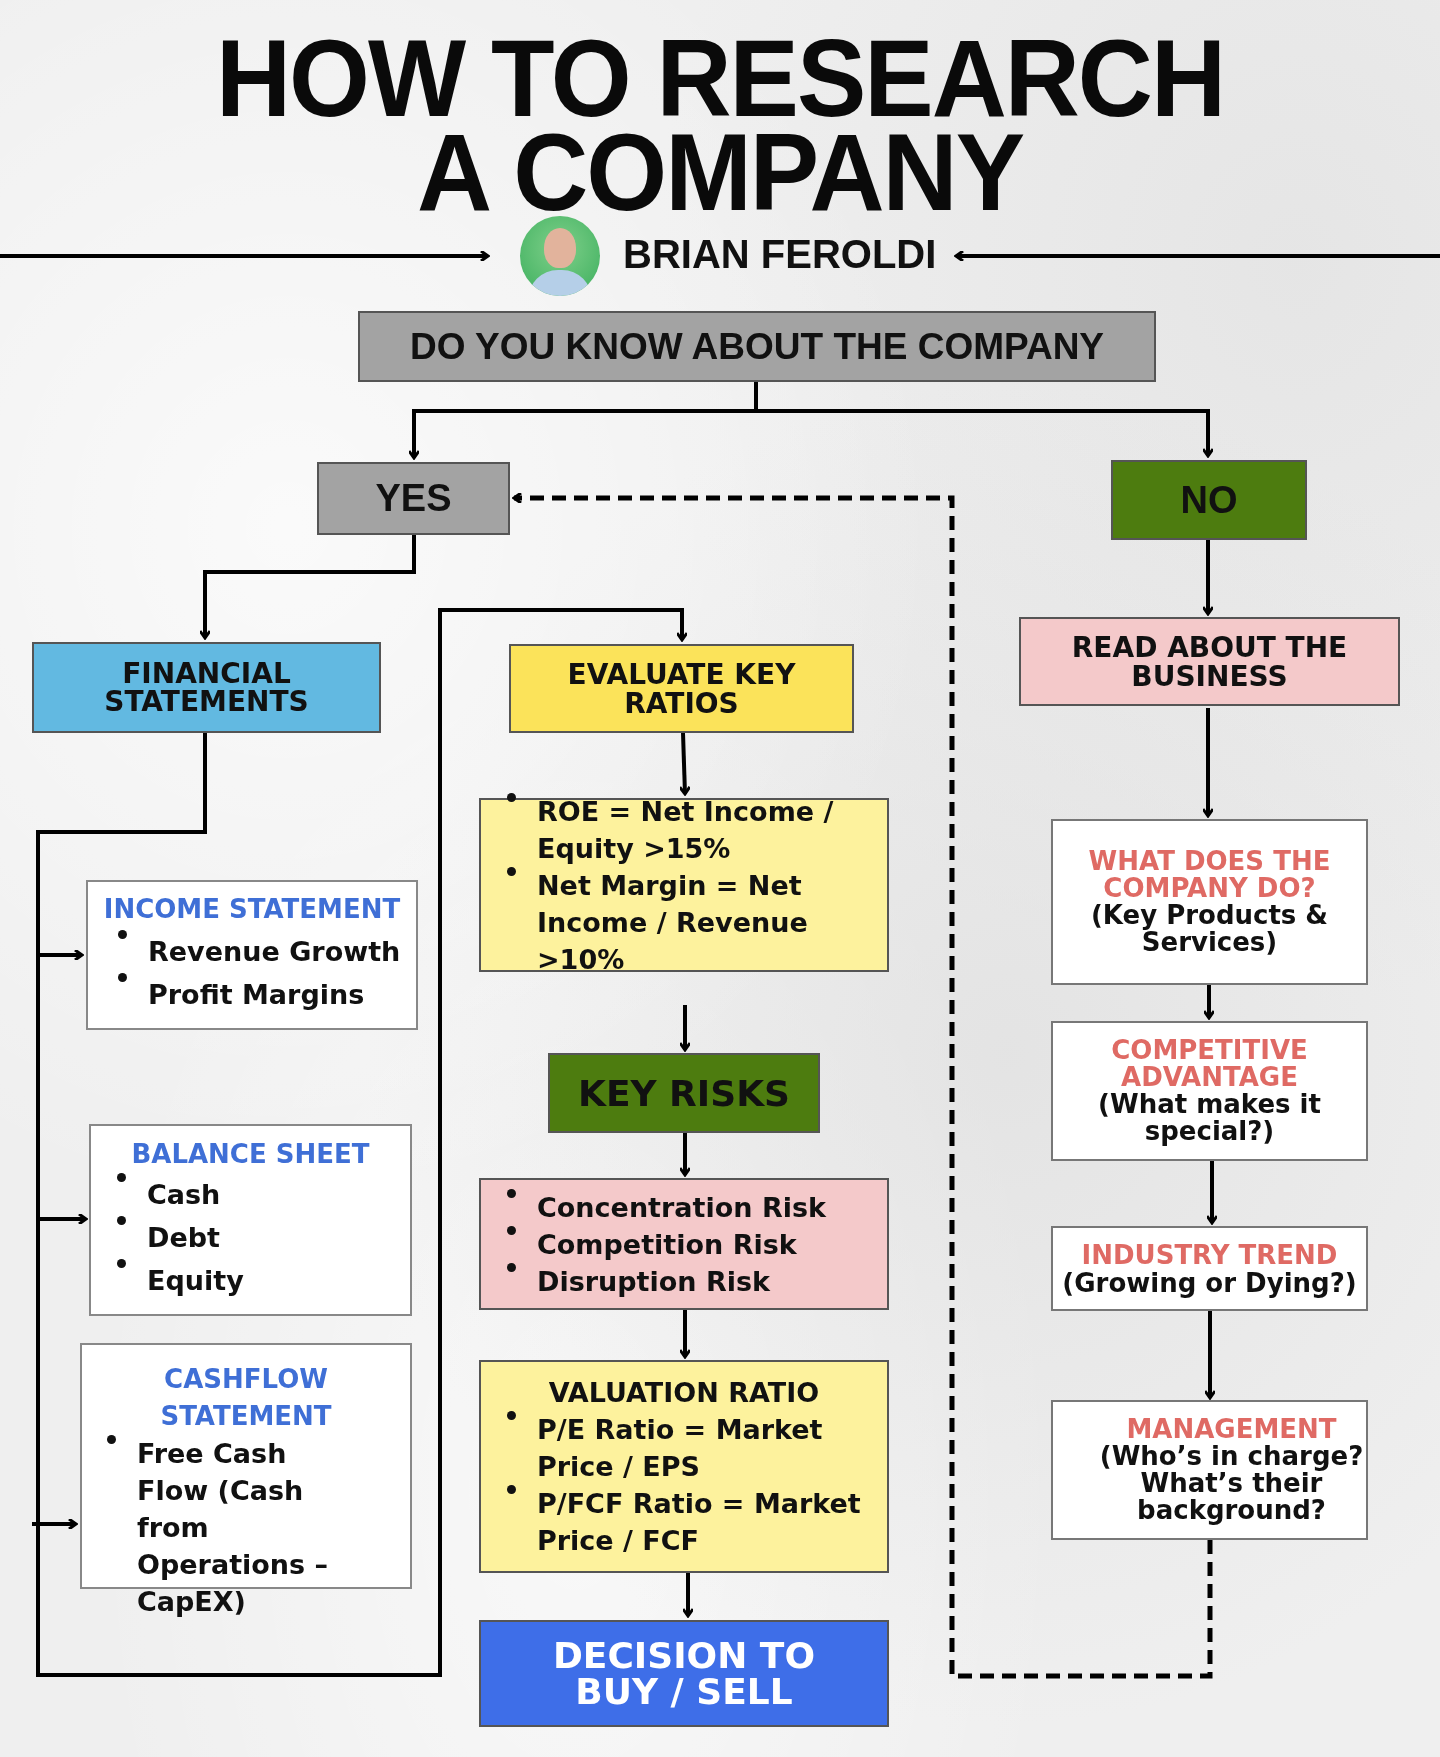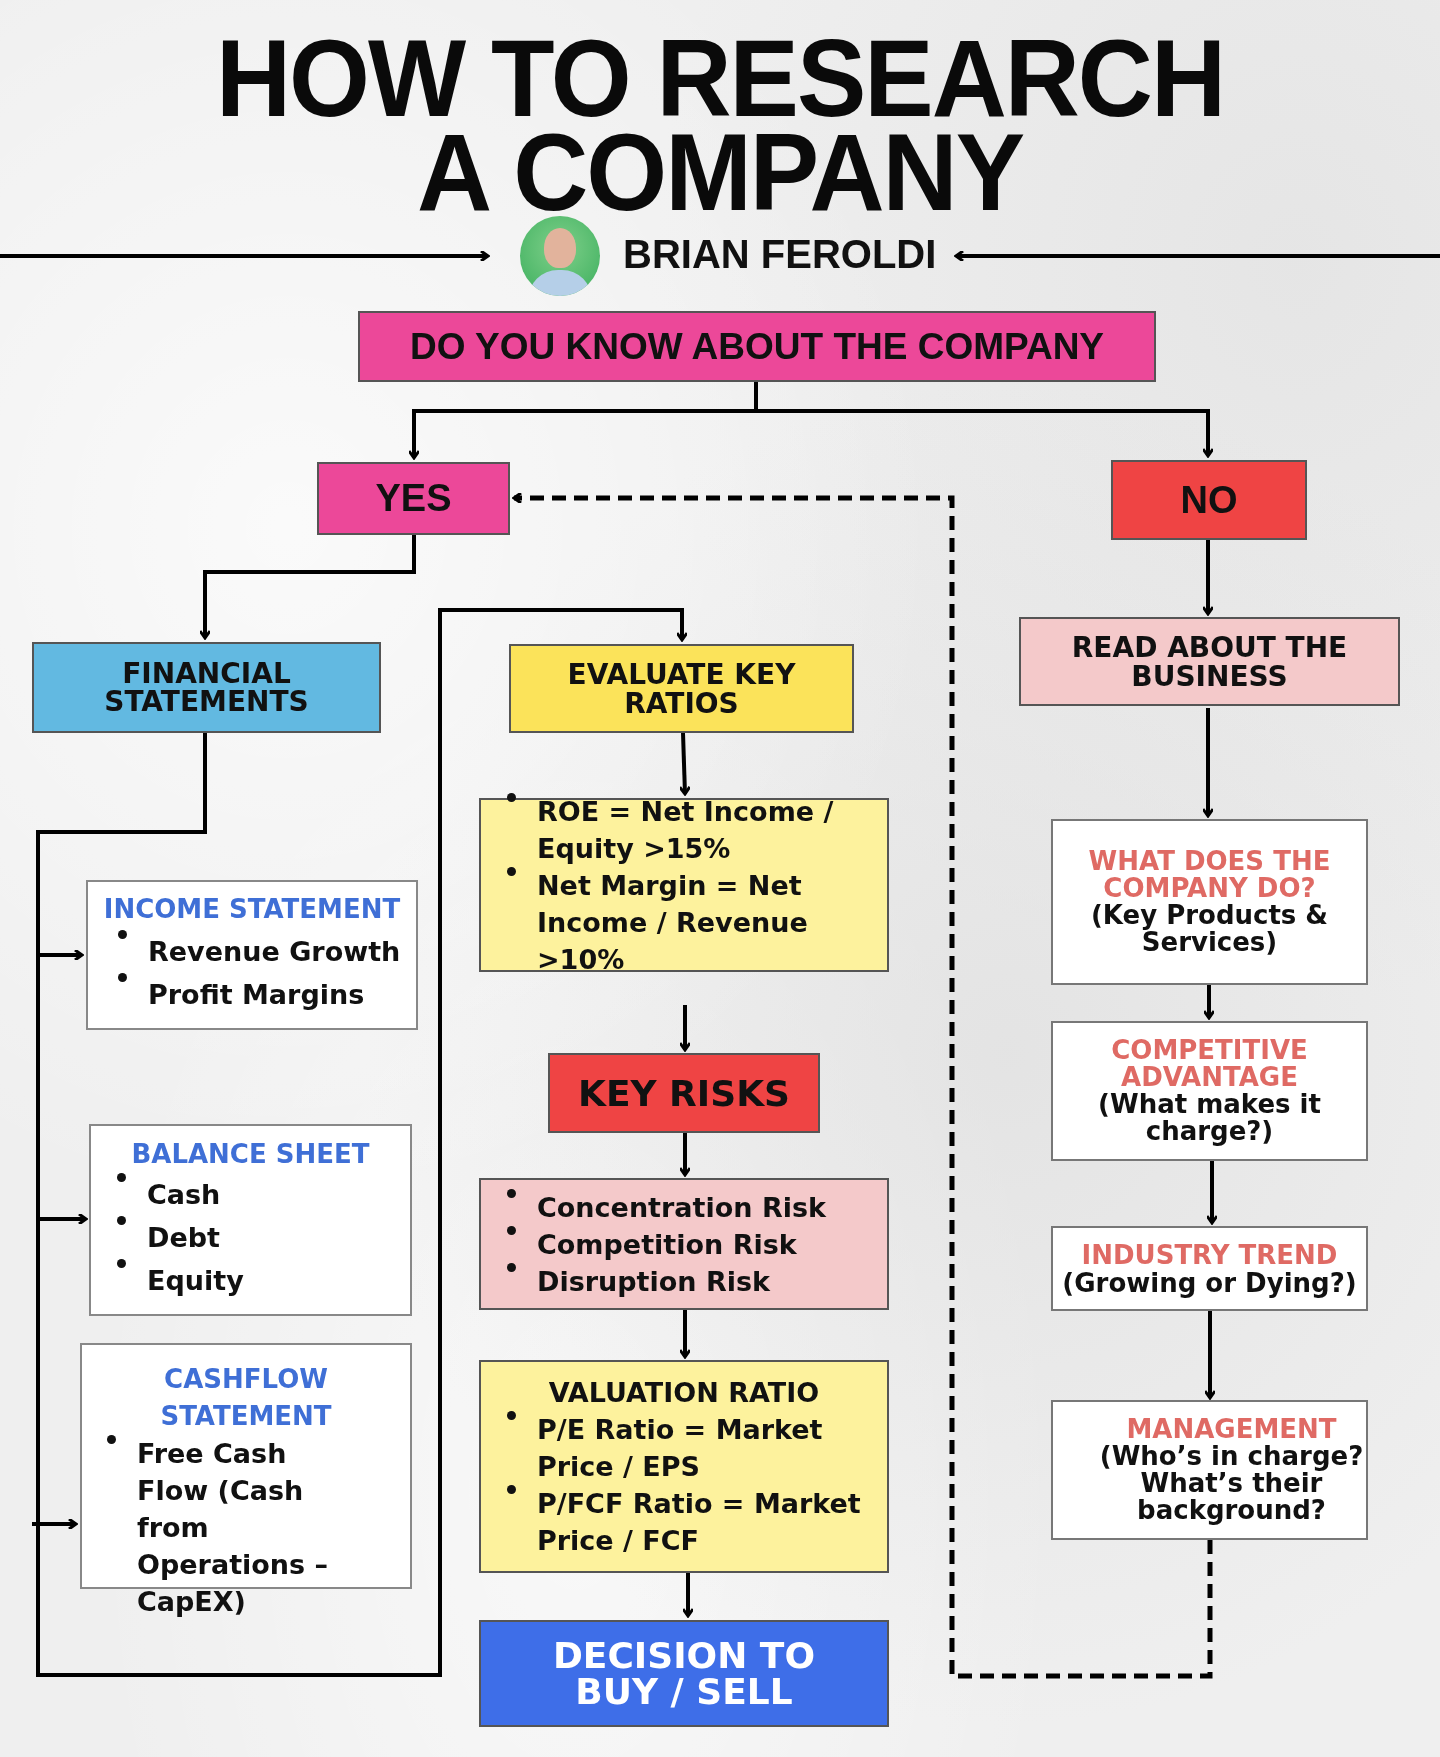--- a/index.html
+++ b/index.html
@@ -37,22 +37,22 @@
   }
   .avatar .shirt {
     position: absolute; left: 8px; top: 54px; width: 64px; height: 40px;
     border-radius: 30px 30px 0 0; background: #b5cfe8;
   }
   .box {
     position: absolute; box-sizing: border-box; border: 2px solid #555;
     display: flex; flex-direction: column; justify-content: center; align-items: center;
     text-align: center; font-weight: 700;
   }
-  .green { background: #ec4899; }
-  .red { background: #ef4444; }
+  .green { background: #a3a3a3; }
+  .red { background: #4d7c0f; }
   .blue { background: #62b9e1; }
   .yellow { background: #fbe35a; }
   .lightyellow { background: #fdf29d; }
   .pink { background: #f4c9ca; }
   .white { background: #ffffff; }
   .royal { background: #3e6ee8; color: #fff; }
   .head-blue { color: #3f6fd6; font-weight: 700; }
   .head-red { color: #df6a64; font-weight: 700; }
   ul.bl { margin: 0; padding: 0 0 0 44px; text-align: left; list-style: none; }
   ul.bl li { position: relative; font-weight: 700; }
@@ -196,21 +196,21 @@
   <span class="head-red">WHAT DOES THE</span>
   <span class="head-red">COMPANY DO?</span>
   <span>(Key Products &amp;</span>
   <span>Services)</span>
 </div>
 
 <div class="box white" style="left:1051px;top:1021px;width:317px;height:140px;border-color:#777;font-size:26px;line-height:27px;">
   <span class="head-red">COMPETITIVE</span>
   <span class="head-red">ADVANTAGE</span>
   <span>(What makes it</span>
-  <span>charge?)</span>
+  <span>special?)</span>
 </div>
 
 <div class="box white" style="left:1051px;top:1226px;width:317px;height:85px;border-color:#777;font-size:26px;line-height:28px;">
   <span class="head-red">INDUSTRY TREND</span>
   <span>(Growing or Dying?)</span>
 </div>
 
 <div class="box white" style="left:1051px;top:1400px;width:317px;height:140px;border-color:#777;font-size:26px;line-height:27px;padding-left:44px;">
   <span class="head-red">MANAGEMENT</span>
   <span>(Who’s in charge?</span>

